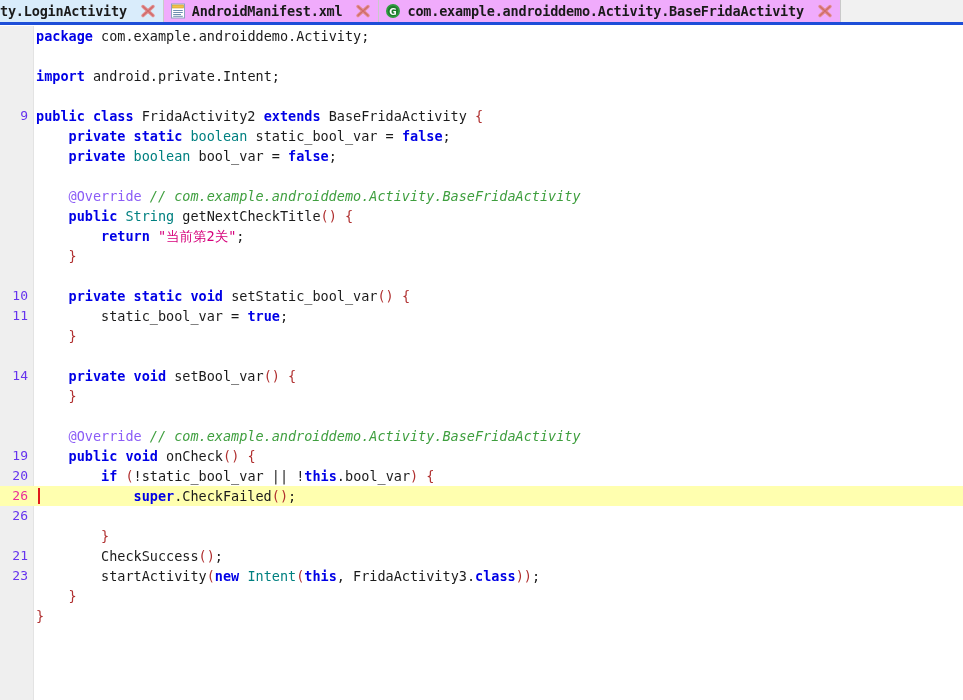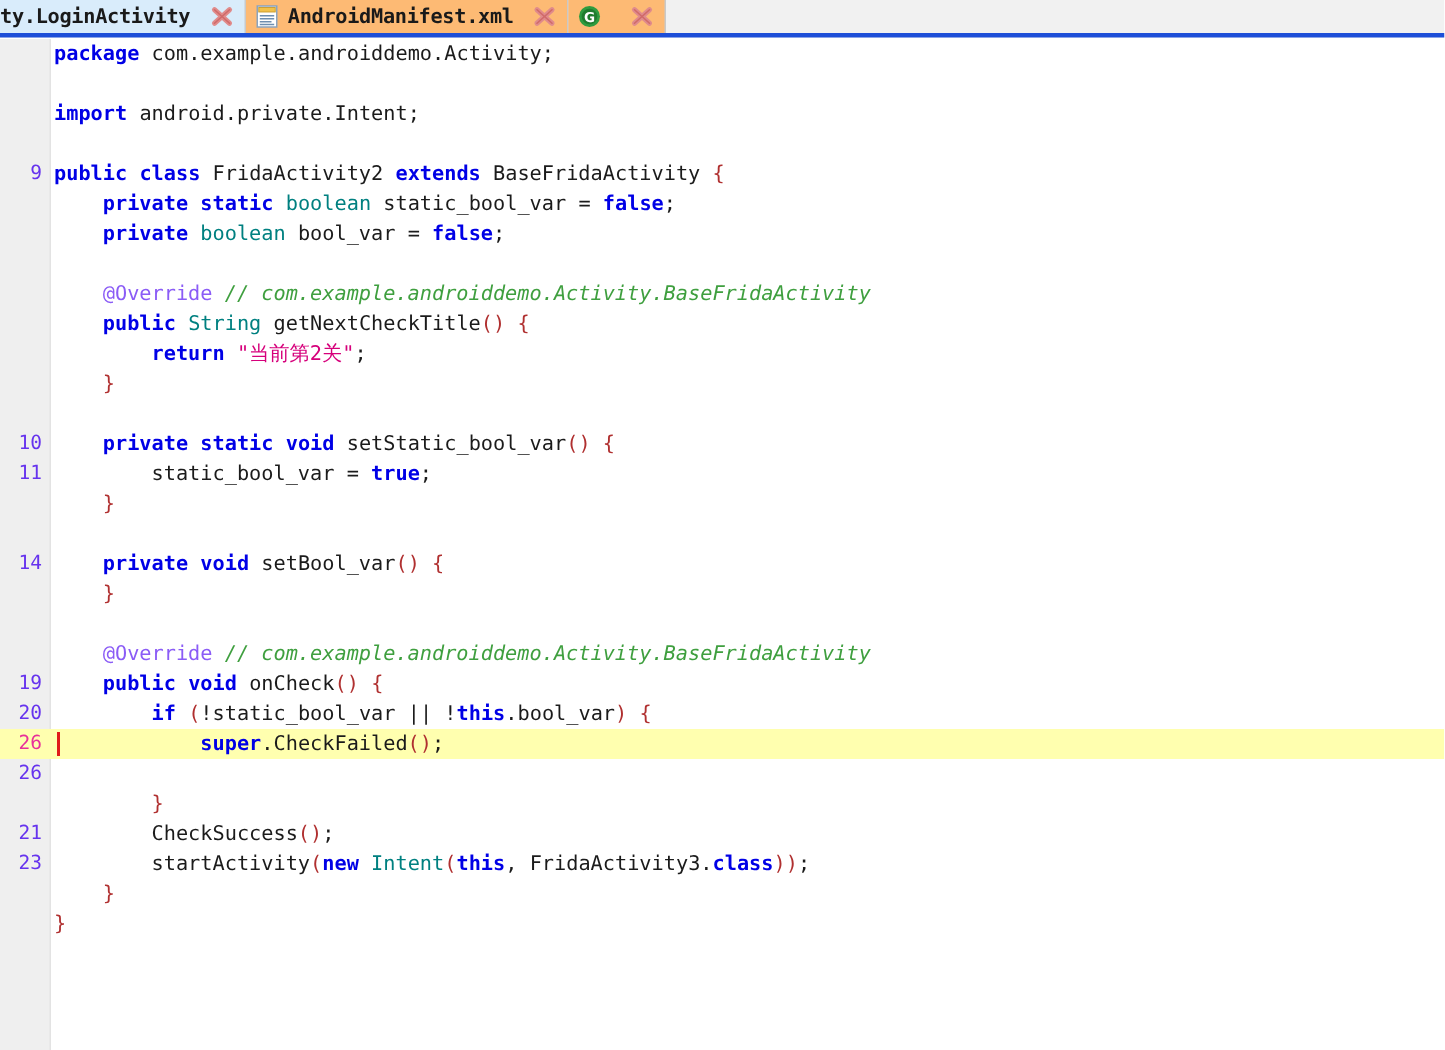--- a/index.html
+++ b/index.html
@@ -36,21 +36,21 @@
     box-sizing: border-box;
     padding: 0 4px 0 6px;
     border-right: 1px solid #c9c9c9;
     white-space: nowrap;
     flex: 0 0 auto;
   }
   .tab.active {
     background: #d9ecfb;
   }
   .tab.inactive {
-    background: #fdba74;
+    background: #f0abfc;
     align-items: center;
   }
   .tab-label {
     font-family: "DejaVu Sans Mono", "Liberation Mono", monospace;
     font-size: 13.5px;
     font-weight: bold;
     color: #1a1a1a;
     letter-spacing: -0.2px;
   }
   .tab-icon {
@@ -205,20 +205,21 @@
   </div>
 
   <div class="tab inactive">
     <span class="tab-icon">
       <svg width="16" height="16" viewBox="0 0 16 16">
         <circle cx="8" cy="8" r="7" fill="#2e9b3f"></circle>
         <circle cx="8" cy="8" r="5.2" fill="#1f7c2e"></circle>
         <text x="8" y="11.6" font-family="DejaVu Sans, sans-serif" font-size="9" font-weight="bold" fill="#ffffff" text-anchor="middle">G</text>
       </svg>
     </span>
+    <span class="tab-label">com.example.androiddemo.Activity.BaseFridaActivity</span>
     <span class="tab-close">
       <svg width="22" height="20" viewBox="0 0 22 20">
         <g stroke="#e08b8b" stroke-width="3.4" stroke-linecap="round" fill="none">
           <line x1="6" y1="5.5" x2="16" y2="14.5"></line>
           <line x1="16" y1="5.5" x2="6" y2="14.5"></line>
         </g>
         <g stroke="#d06a6a" stroke-width="1.1" stroke-linecap="round" fill="none">
           <line x1="6" y1="5.5" x2="16" y2="14.5"></line>
           <line x1="16" y1="5.5" x2="6" y2="14.5"></line>
         </g>

